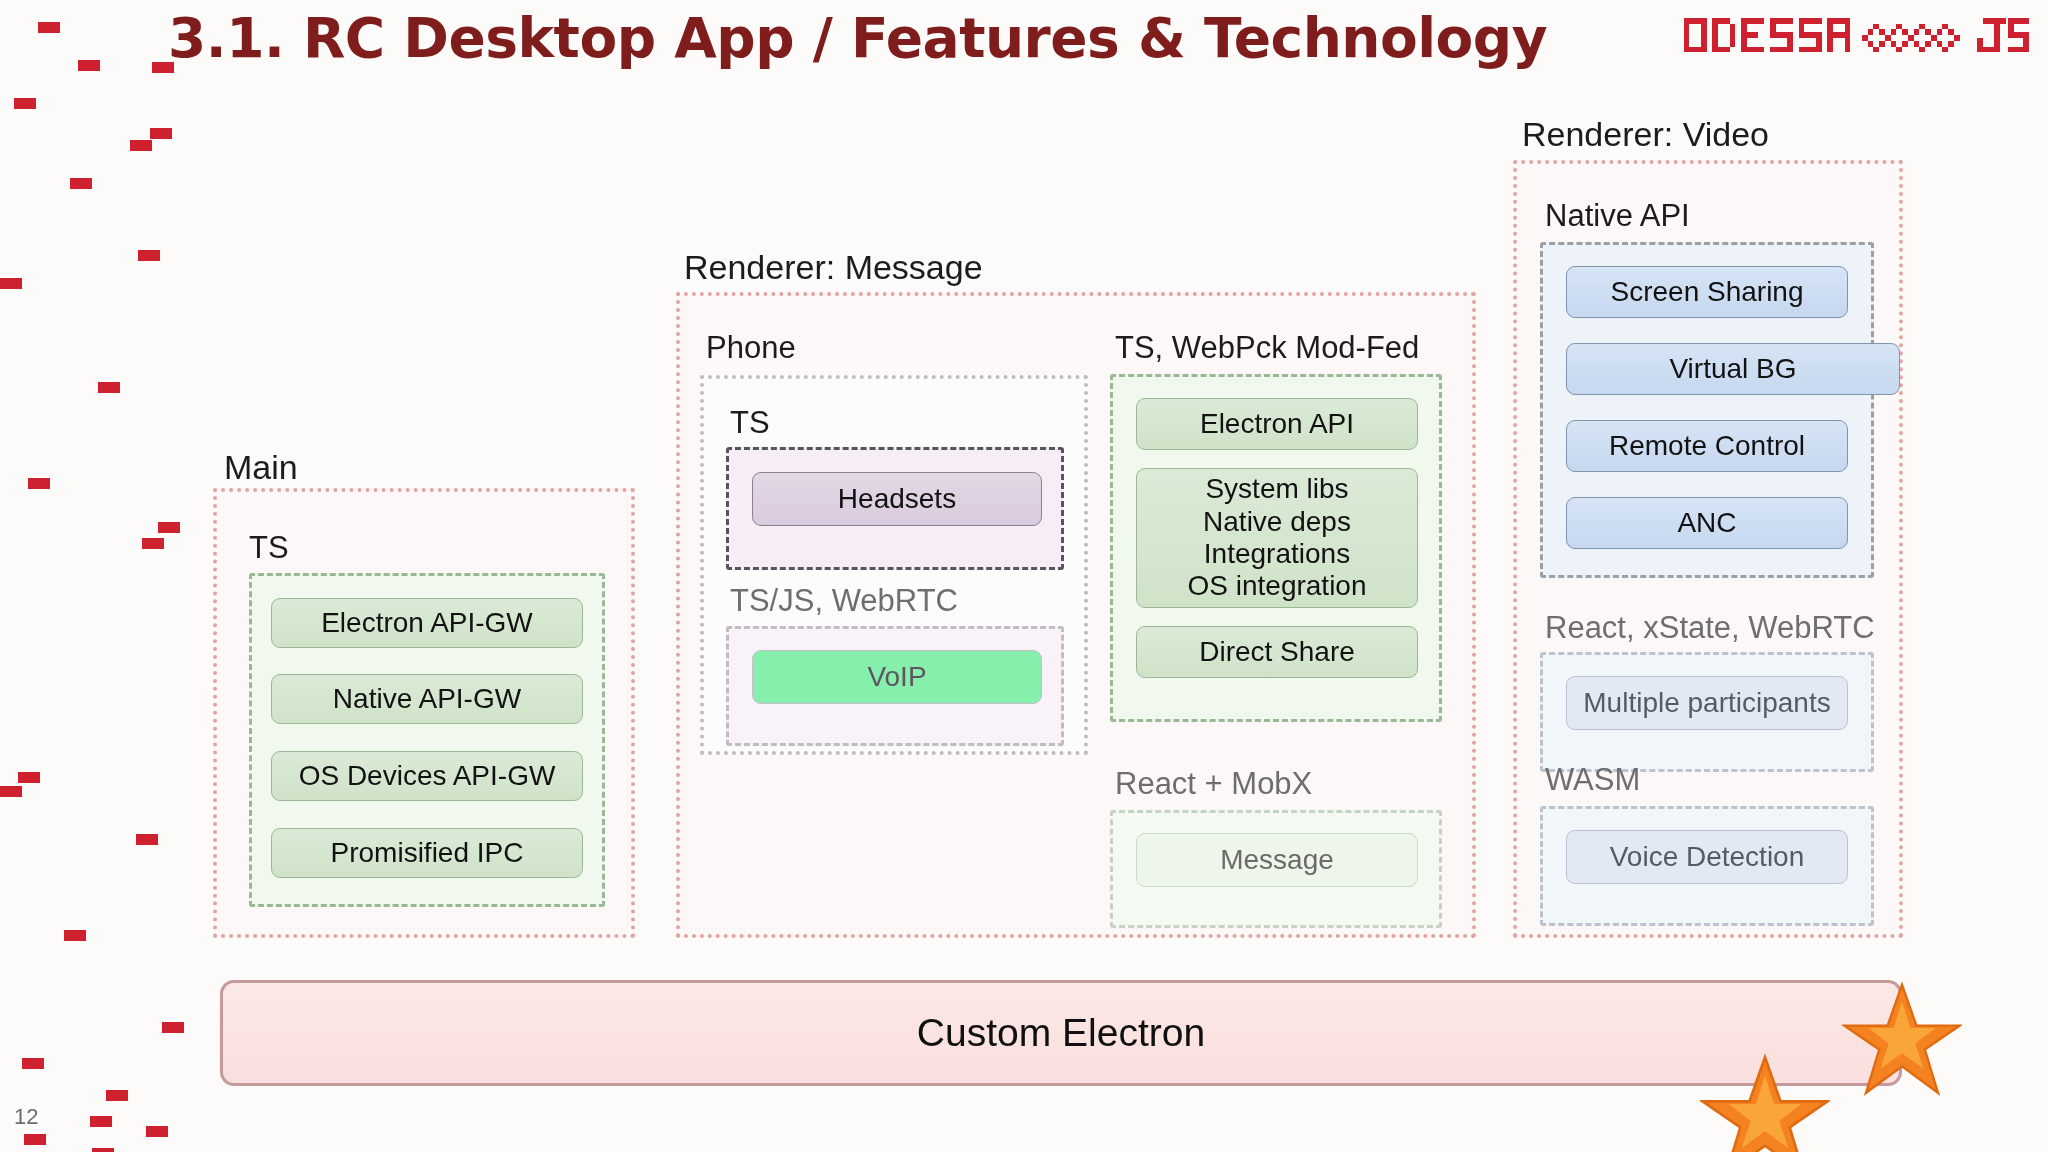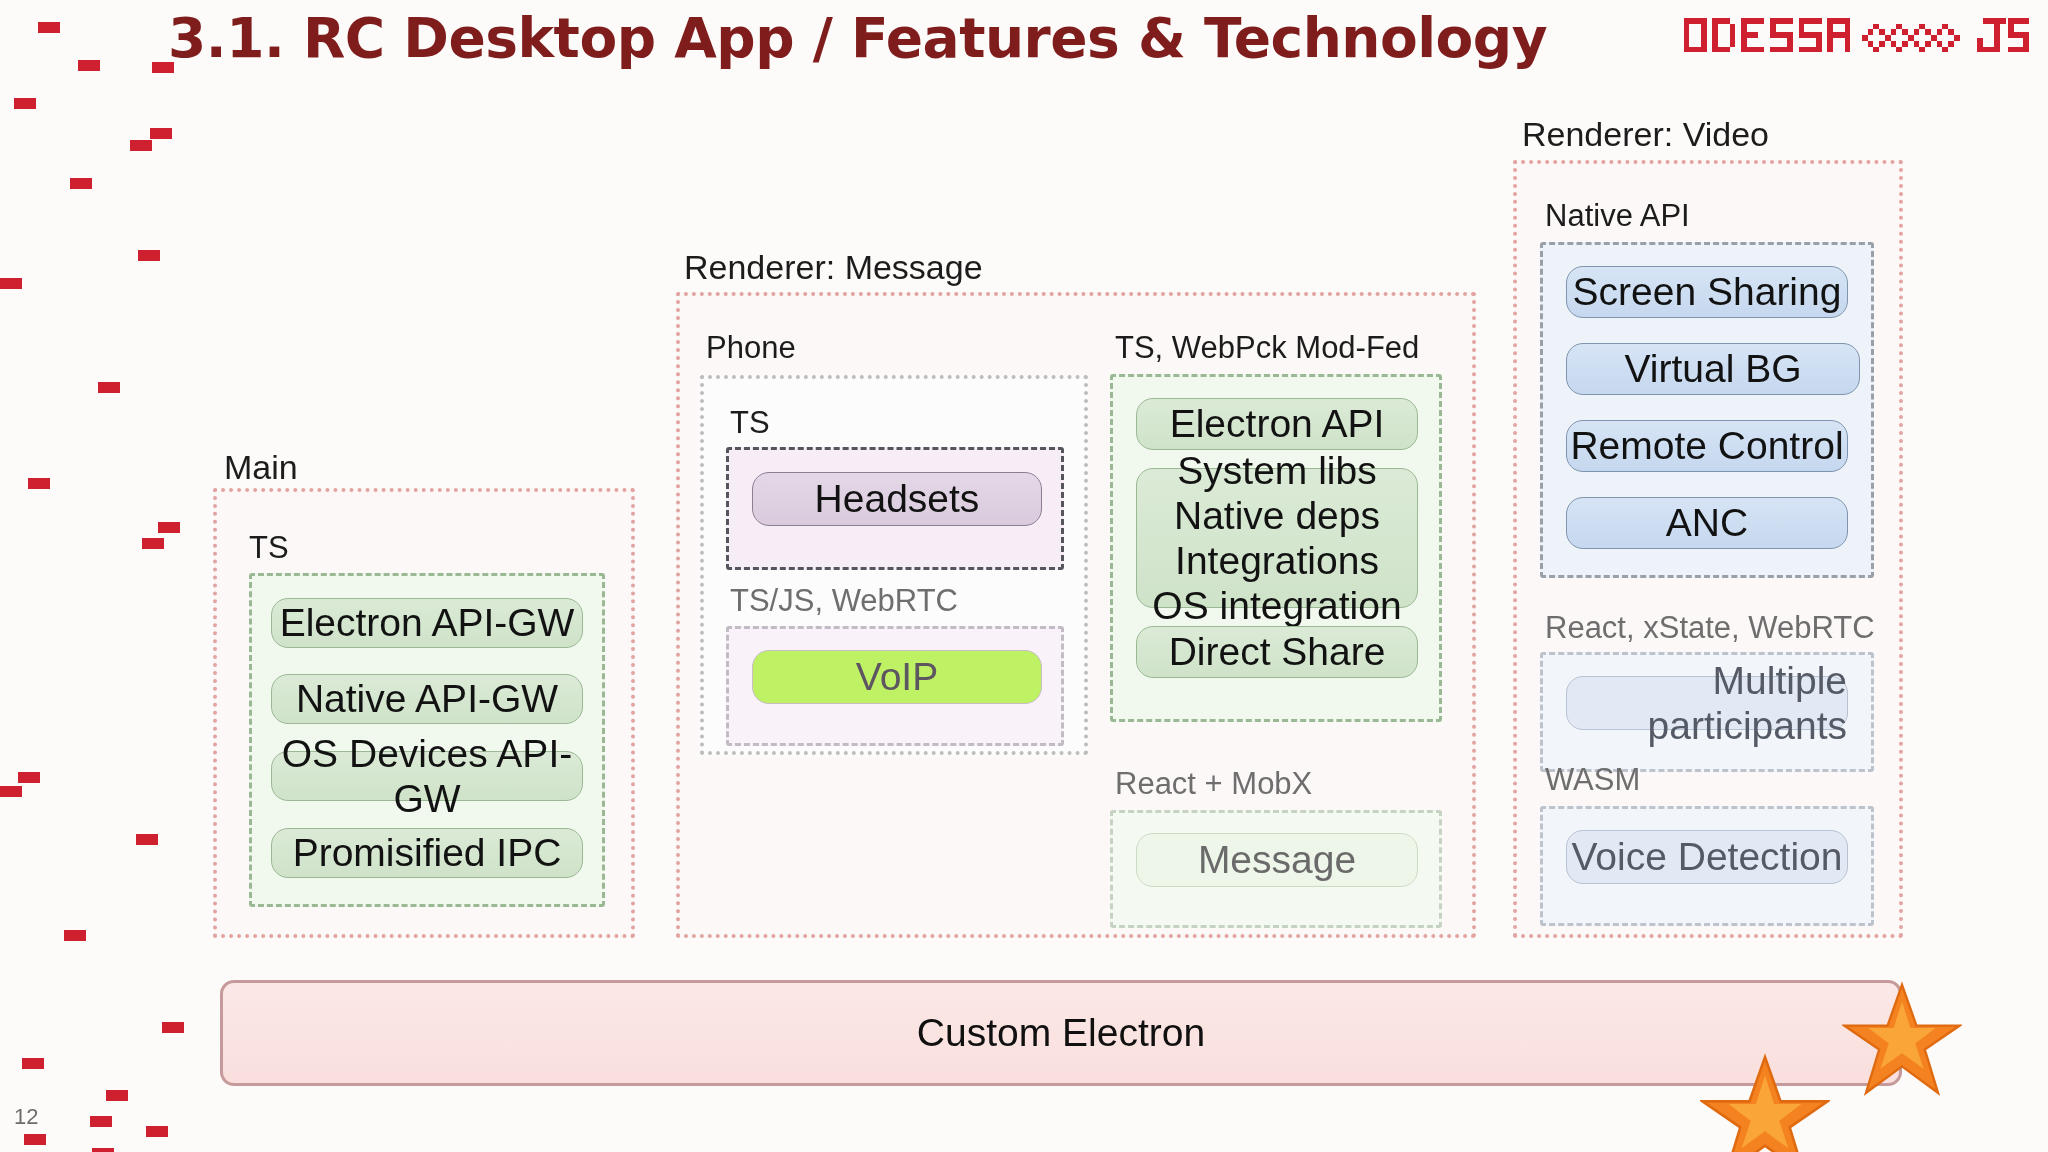--- a/index.html
+++ b/index.html
@@ -69,35 +69,35 @@
   .dashed-blue-soft{
     border:3px dashed #bcc3cc;border-radius:3px;
     background:#f2f5fa;
   }
 
   
   .chip{
     position:absolute;box-sizing:border-box;
     display:flex;align-items:center;justify-content:center;
     text-align:center;line-height:1.16;
-    border-radius:17px;font-size:39px;
+    border-radius:9px;font-size:28px;
   }
   .chip.green{
     background:linear-gradient(#dbead6,#cfe3c9);
     border:1.5px solid #9bb894;color:#121212;
   }
   .chip.green-faded{
     background:#eef6ea;border:1.5px solid #cbdcc5;color:#6a6a6a;
   }
   .chip.purple{
     background:linear-gradient(#e4d7e6,#d9cbdd);
     border:1.5px solid #8d7f91;color:#121212;
   }
   .chip.purple-faded{
-    background:#bef264;border:1.5px solid #c8bdc9;color:#5d5560;
+    background:#86efac;border:1.5px solid #c8bdc9;color:#5d5560;
   }
   .chip.blue{
     background:linear-gradient(#d6e4f5,#c6d8ef);
     border:1.5px solid #7f94ad;color:#121212;
   }
   .chip.blue-faded{
     background:#e3e9f4;border:1.5px solid #b7c2d2;color:#555b66;
   }
 
   
@@ -265,21 +265,21 @@
   <div class="grp dashed-green-soft" style="left:1110px;top:810px;width:332px;height:118px;"></div>
   <div class="chip green-faded" style="left:1136px;top:833px;width:282px;height:54px;">Message</div>
 
   <div class="grp-label" style="left:1522px;top:115px;">Renderer: Video</div>
   <div class="grp outer-red" style="left:1513px;top:160px;width:390px;height:778px;"></div>
 
   <div class="grp-label sub" style="left:1545px;top:198px;">Native API</div>
   <div class="grp dashed-blue" style="left:1540px;top:242px;width:334px;height:336px;"></div>
 
   <div class="chip blue" style="left:1566px;top:266px;width:282px;height:52px;">Screen Sharing</div>
-  <div class="chip blue" style="left:1566px;top:343px;width:294px;height:52px;">Virtual BG</div>
+  <div class="chip blue" style="left:1566px;top:343px;width:334px;height:52px;">Virtual BG</div>
   <div class="chip blue" style="left:1566px;top:420px;width:282px;height:52px;">Remote Control</div>
   <div class="chip blue" style="left:1566px;top:497px;width:282px;height:52px;">ANC</div>
 
   <div class="grp-label muted" style="left:1545px;top:610px;">React, xState, WebRTC</div>
   <div class="grp dashed-blue-soft" style="left:1540px;top:652px;width:334px;height:120px;"></div>
   <div class="chip blue-faded" style="left:1566px;top:676px;width:282px;height:54px;text-align:right;">Multiple participants</div>
 
   <div class="grp-label muted" style="left:1545px;top:762px;">WASM</div>
   <div class="grp dashed-blue-soft" style="left:1540px;top:806px;width:334px;height:120px;"></div>
   <div class="chip blue-faded" style="left:1566px;top:830px;width:282px;height:54px;">Voice Detection</div>

